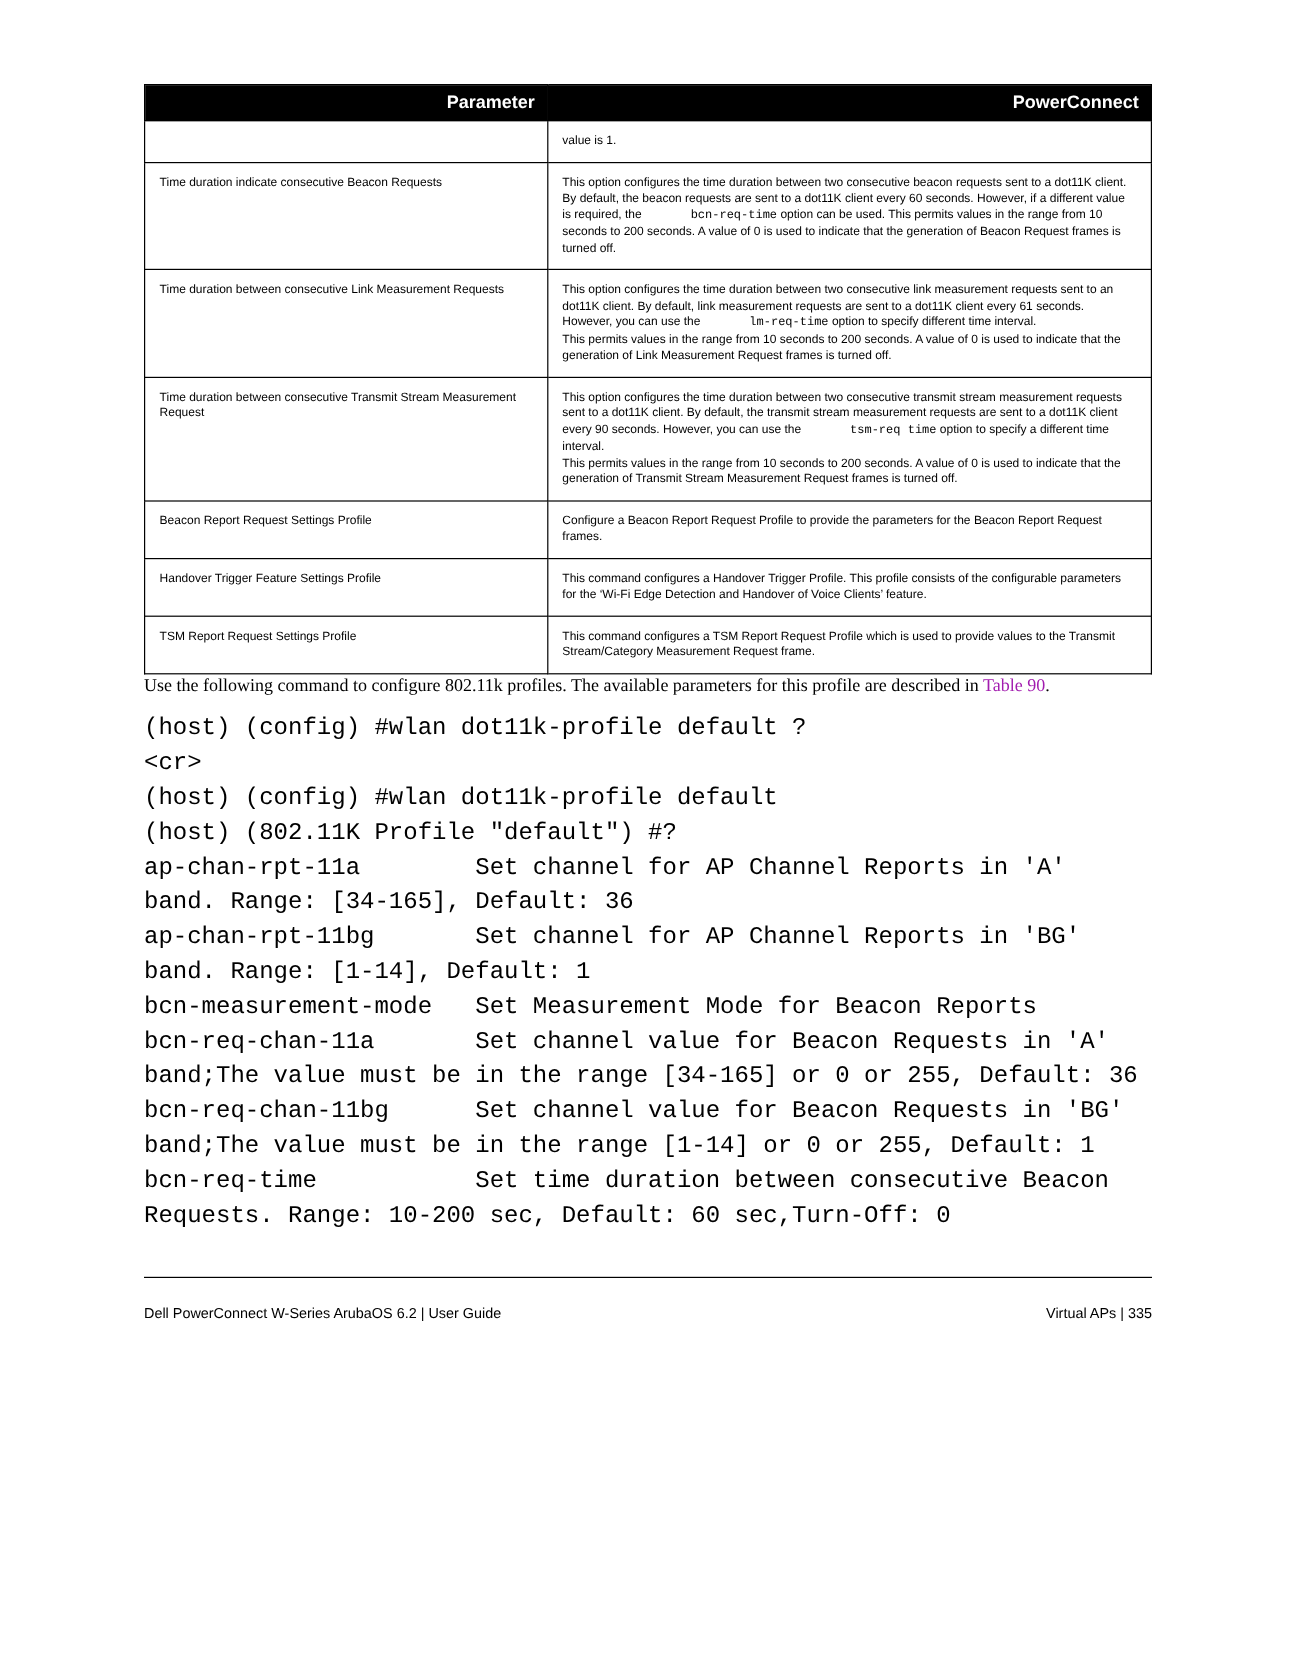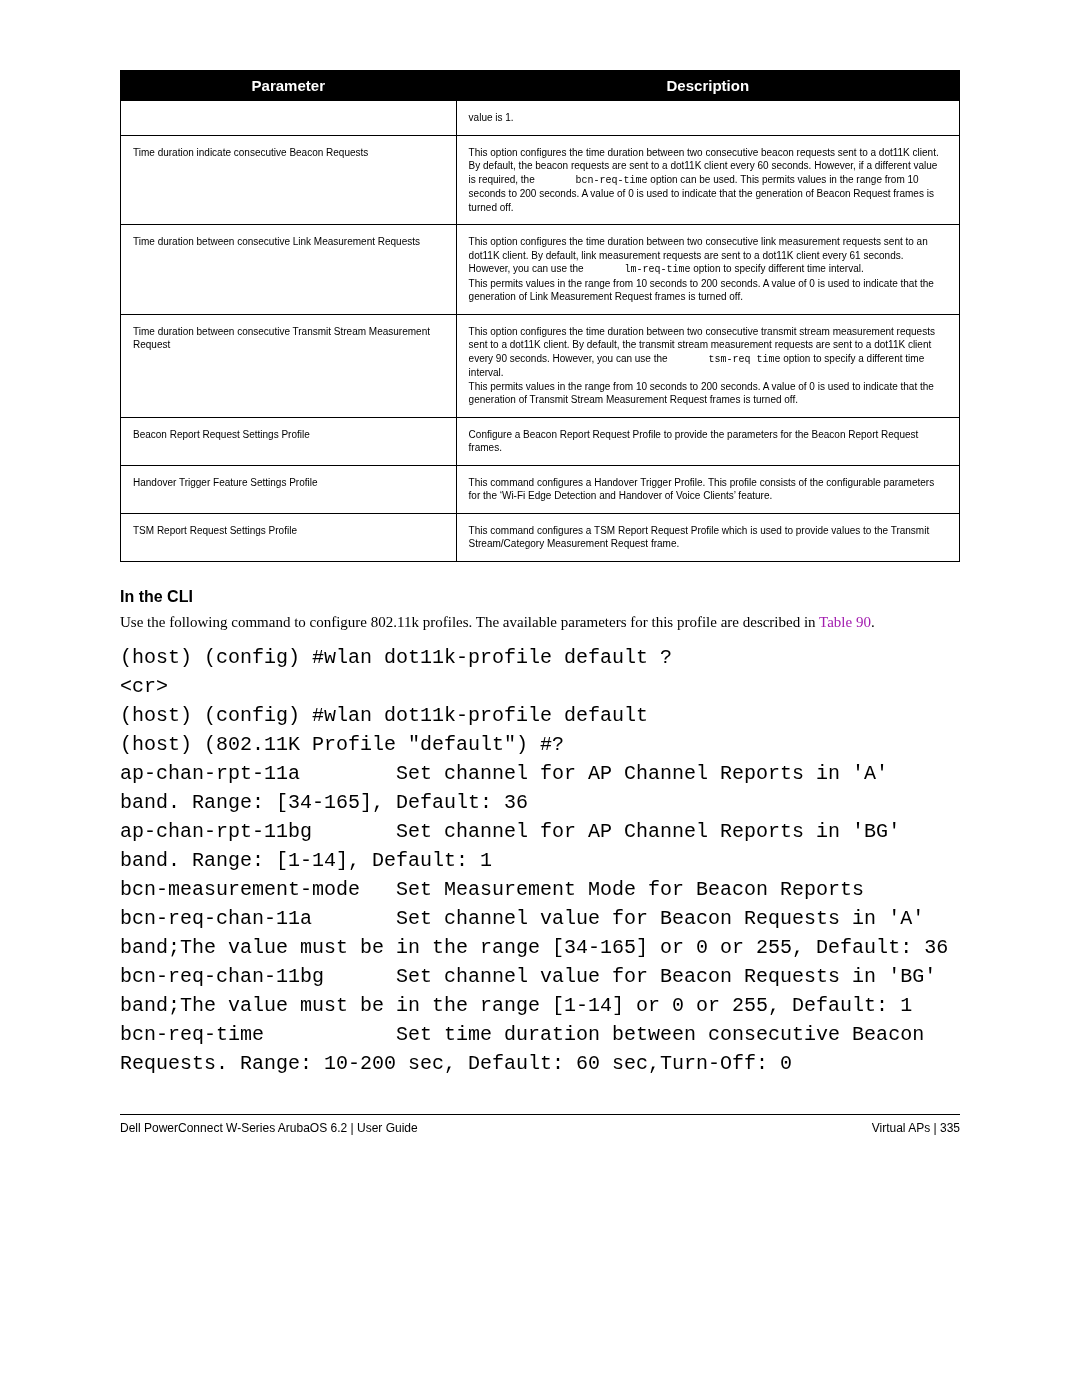--- a/index.html
+++ b/index.html
@@ -2,59 +2,59 @@
 <html><head>
 <meta charset="utf-8">
 <style>
   * { box-sizing: border-box; margin: 0; padding: 0; }
   html, body { width: 1080px; background: #ffffff; font-family: Arial, Helvetica, sans-serif; color: #000; }
   .page { width: 1080px; padding: 70px 120px 30px 120px; }
   table.params { width: 100%; border-collapse: collapse; table-layout: fixed; }
   table.params th, table.params td { border: 1px solid #000; vertical-align: top; }
   table.params th {
     background: #000; color: #fff; font-weight: bold; font-size: 15px;
-    text-align: center; padding: 6px 10px;
+    text-align: right; padding: 6px 10px;
   }
   table.params td {
     font-size: 10px; line-height: 1.35; padding: 10px 12px;
   }
   col.param { width: 40%; }
   col.desc  { width: 60%; }
   .mono { font-family: "Courier New", Courier, monospace; padding-left: 38px; }
   h3.subhead { font-family: Arial, Helvetica, sans-serif; font-weight: bold; font-size: 16px; margin-top: 26px; margin-bottom: 6px; }
   p.body { font-family: Georgia, "Times New Roman", serif; font-size: 15px; line-height: 1.4; margin-bottom: 10px; }
   a.ref { color: #a21caf; text-decoration: none; }
   pre.cli {
     font-family: "Courier New", Courier, monospace;
     font-size: 20px; line-height: 1.45; white-space: pre-wrap; word-wrap: break-word;
     margin-top: 6px;
   }
   .footer {
     border-top: 1px solid #000;
     margin-top: 36px;
-    padding-top: 6px;
+    padding-top: 22px;
     font-size: 12px;
     display: flex;
     justify-content: space-between;
   }
 </style>
 </head>
 <body>
 
 <div class="page">
 
   <table class="params">
     <colgroup>
         <col class="param">
         <col class="desc">
       </colgroup>
     <thead>
       <tr>
         <th>Parameter</th>
-        <th>Description</th>
+        <th>PowerConnect</th>
       </tr>
     </thead>
     <tbody>
         <tr>
           <td></td>
           <td>value is 1.</td>
         </tr>
         <tr>
           <td>Time duration indicate consecutive Beacon Requests</td>
           <td>This option configures the time duration between two consecutive beacon requests sent to a dot11K client. By default, the beacon requests are sent to a dot11K client every 60 seconds. However, if a different value is required, the <span class="mono">bcn-req-time</span> option can be used. This permits values in the range from 10 seconds to 200 seconds. A value of 0 is used to indicate that the generation of Beacon Request frames is turned off.</td>
@@ -75,21 +75,20 @@
           <td>Handover Trigger Feature Settings Profile</td>
           <td>This command configures a Handover Trigger Profile. This profile consists of the configurable parameters for the ‘Wi-Fi Edge Detection and Handover of Voice Clients’ feature.</td>
         </tr>
         <tr>
           <td>TSM Report Request Settings Profile</td>
           <td>This command configures a TSM Report Request Profile which is used to provide values to the Transmit Stream/Category Measurement Request frame.</td>
         </tr>
       </tbody>
   </table>
 
-  <h3 class="subhead">In the CLI</h3>
 
   <p class="body">
     <span>Use the following command to configure 802.11k profiles. The available parameters for this profile are described in </span><a class="ref" href="#">Table 90</a><span>.</span>
   </p>
 
   <pre class="cli">(host) (config) #wlan dot11k-profile default ?
 &lt;cr&gt;
 (host) (config) #wlan dot11k-profile default
 (host) (802.11K Profile "default") #?
 ap-chan-rpt-11a        Set channel for AP Channel Reports in 'A' band. Range: [34-165], Default: 36

